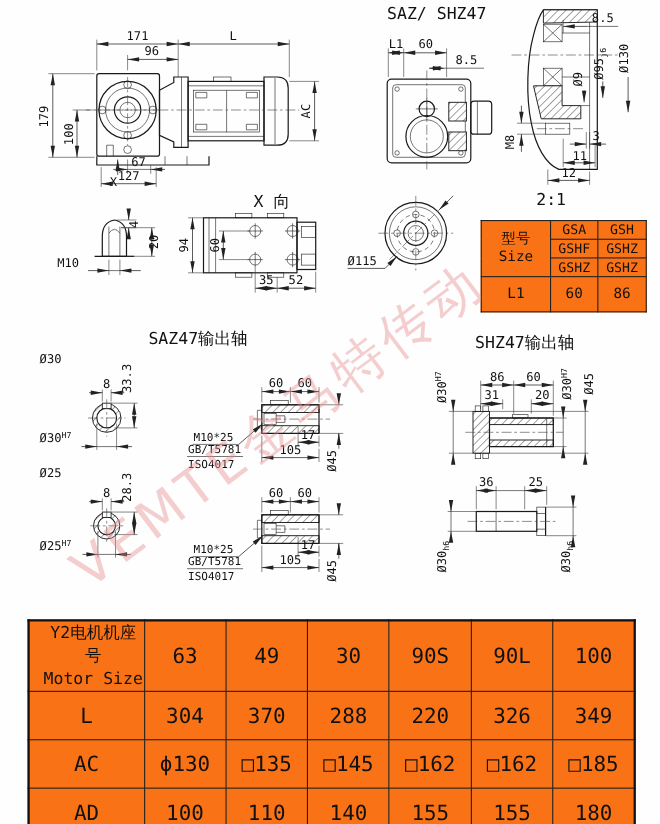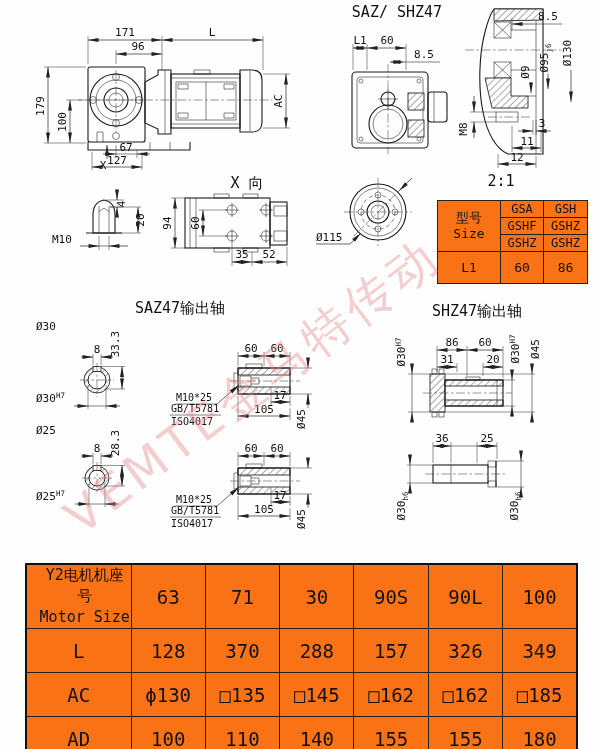--- a/index.html
+++ b/index.html
@@ -471,32 +471,32 @@
         <col>
         <col>
       </colgroup>
   <tbody>
         <tr>
     <td class="mh">
       <div>Y2电机机座号</div>
       <div>Motor Size</div>
     </td>
     <td>63</td>
-    <td>71</td>
+    <td>49</td>
     <td>30</td>
     <td>90S</td>
     <td>90L</td>
     <td>100</td>
   </tr>
   <tr>
     <td>L</td>
-    <td>128</td>
+    <td>304</td>
     <td>370</td>
     <td>288</td>
-    <td>157</td>
+    <td>220</td>
     <td>326</td>
     <td>349</td>
   </tr>
   <tr>
     <td>AC</td>
     <td>ϕ130</td>
     <td>□135</td>
     <td>□145</td>
     <td>□162</td>
     <td>□162</td>

